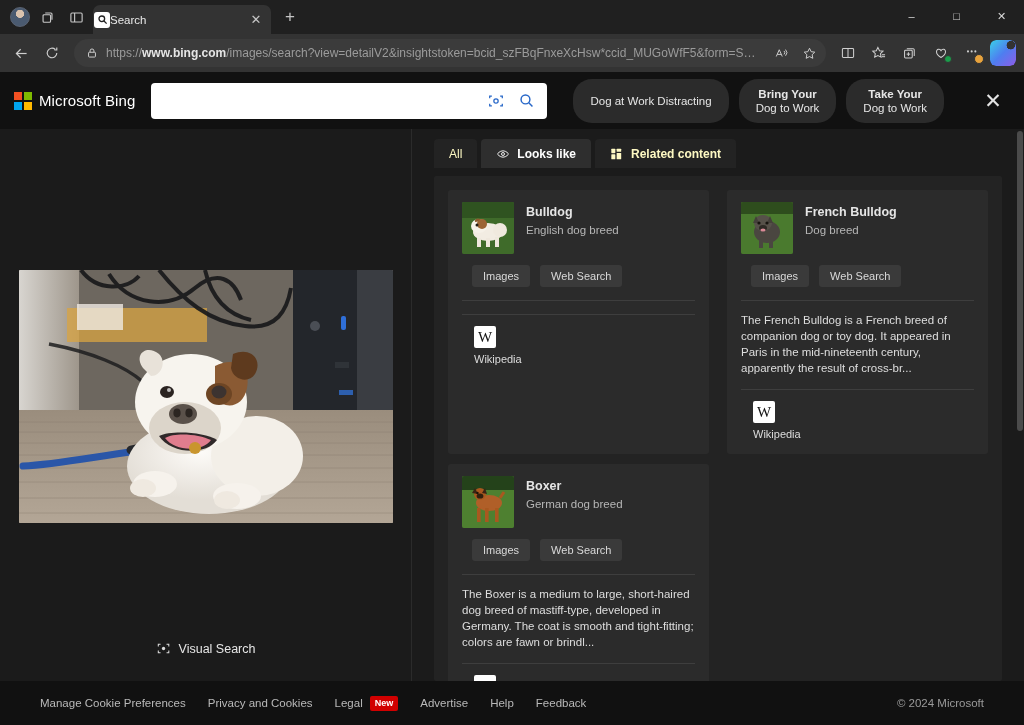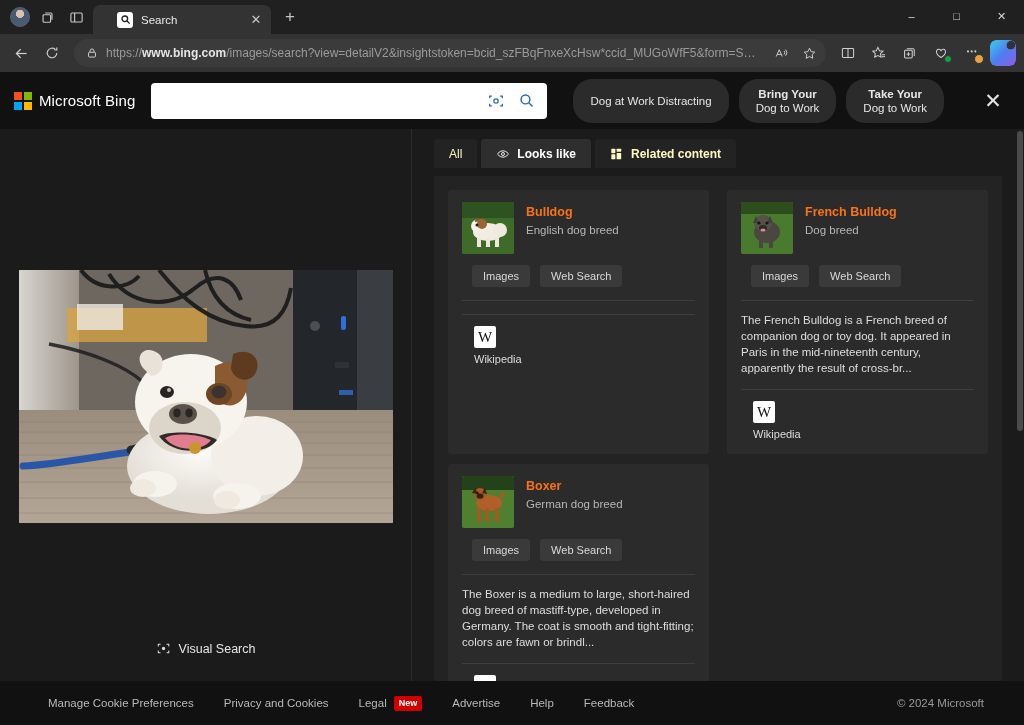--- a/index.html
+++ b/index.html
@@ -23,21 +23,21 @@
     color: #c8c8c8;
   }
   .avatar {
     width: 20px; height: 20px; border-radius: 50%;
     background: radial-gradient(circle at 50% 32%, #d9c2ae 0 26%, #4a5a70 28% 100%);
     border: 1px solid #5a6372; margin: 0 4px 7px 4px; flex: 0 0 20px;
   }
   .tab {
     height: 29px; min-width: 178px; max-width: 178px; background: #333333;
     border-radius: 7px 7px 0 0; display: flex; align-items: center;
-    padding: 0 6px 0 24px; gap: 8px; margin-left: 3px;
+    padding: 0 6px 0 1px; margin-left: 3px;
   }
   .tab-favicon {
     width: 16px; height: 16px; border-radius: 3px; background: #fff;
     display: flex; align-items: center; justify-content: center; flex: 0 0 16px;
   }
   .tab-title {
     font-size: 11.5px; color: #e8e8e8; flex: 1; white-space: nowrap;
     overflow: hidden; text-overflow: ellipsis;
   }
   .tab-close, .newtab {
@@ -164,21 +164,21 @@
   .rtab.bold { font-weight: 700; }
 
   .cards-area { flex: 1; background: #232323; border-radius: 2px; padding: 14px; min-height: 0; overflow: hidden; }
   .cards-grid { display: grid; grid-template-columns: 1fr 1fr; gap: 10px 18px; align-content: start; }
 
   .card { background: #2b2b2b; border-radius: 3px; padding: 12px 14px 14px 14px; }
   .card-head { display: flex; gap: 12px; align-items: flex-start; }
   .thumb { width: 52px; height: 52px; border-radius: 2px; overflow: hidden; flex: 0 0 52px; background: #3a5a2a; }
   .thumb svg { display: block; width: 100%; height: 100%; }
   .card-titles { padding-top: 2px; min-width: 0; }
-  .card-title { font-size: 12.5px; font-weight: 700; color: #f97316; line-height: 16px; }
+  .card-title { font-size: 12.5px; font-weight: 700; color: #e5e5e5; line-height: 16px; }
   .card-sub { font-size: 11.5px; color: #b6b6b6; margin-top: 3px; line-height: 15px; }
   .card-actions { display: flex; gap: 10px; margin-top: 11px; padding-left: 10px; }
   .act-btn {
     background: #3a3a3a; color: #d9d9d9; font-size: 11px; border-radius: 3px;
     padding: 4px 11px; line-height: 14px; white-space: nowrap;
   }
   .hr { height: 1px; background: #3e3e3e; margin: 13px 0 11px 0; }
   .card-desc { font-size: 11.5px; line-height: 16px; color: #dedede; }
   .attr { display: flex; flex-direction: column; gap: 5px; align-items: flex-start; padding-left: 12px; }
   .wiki-box {
@@ -191,21 +191,21 @@
   
   .scrollbar { position: absolute; right: 0; top: 0; bottom: 0; width: 8px; background: #1b1b1b; }
   .scroll-thumb { position: absolute; top: 2px; left: 1px; width: 6px; height: 300px; background: #4b4b4b; border-radius: 3px; }
 
   
   .footer {
     height: 44px; flex: 0 0 44px; background: #111111; display: flex;
     align-items: center; padding: 0 40px; gap: 0;
   }
   .f-links { display: flex; align-items: center; gap: 22px; }
-  .f-link { font-size: 11.5px; color: #b9b9b9; display: flex; align-items: center; gap: 7px; margin-left: 8px; }
+  .f-link { font-size: 11.5px; color: #b9b9b9; display: flex; align-items: center; gap: 7px; }
   .new-badge {
     background: #d10000; color: #fff; font-size: 9px; font-weight: 700;
     padding: 2px 5px; border-radius: 2px; line-height: 11px;
   }
   .copyright { margin-left: auto; font-size: 11.5px; color: #9a9a9a; }
 </style>
 </head>
 <body>
 
 <div class="browser">

